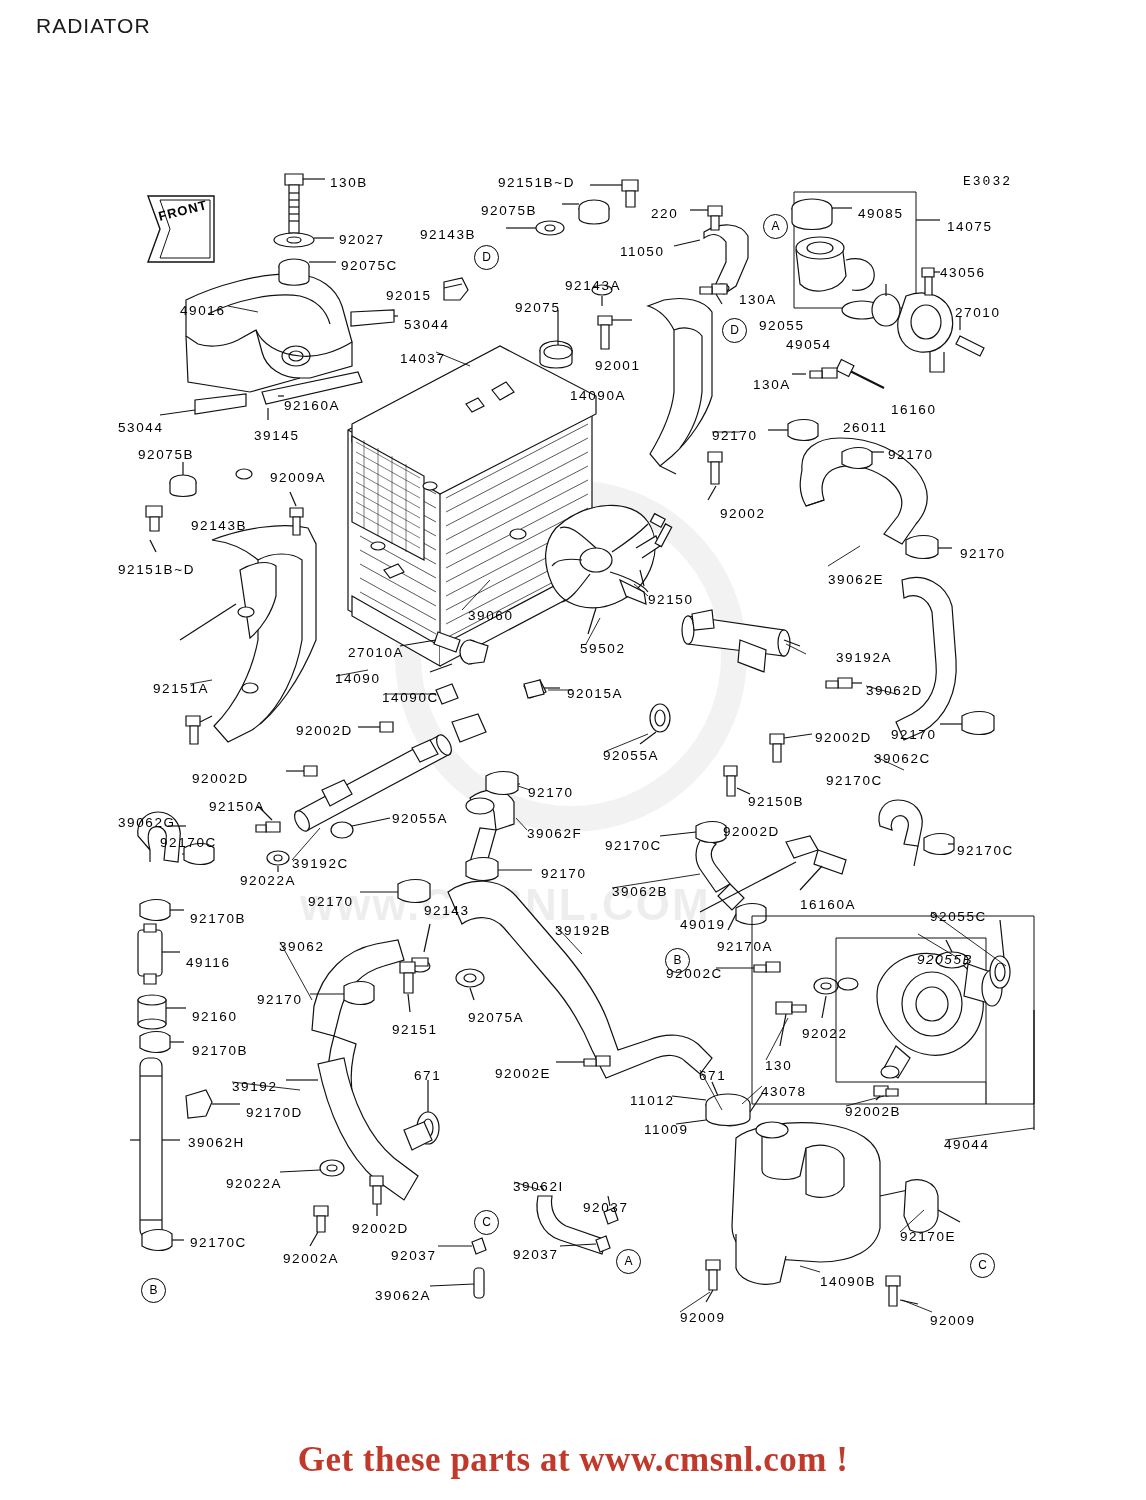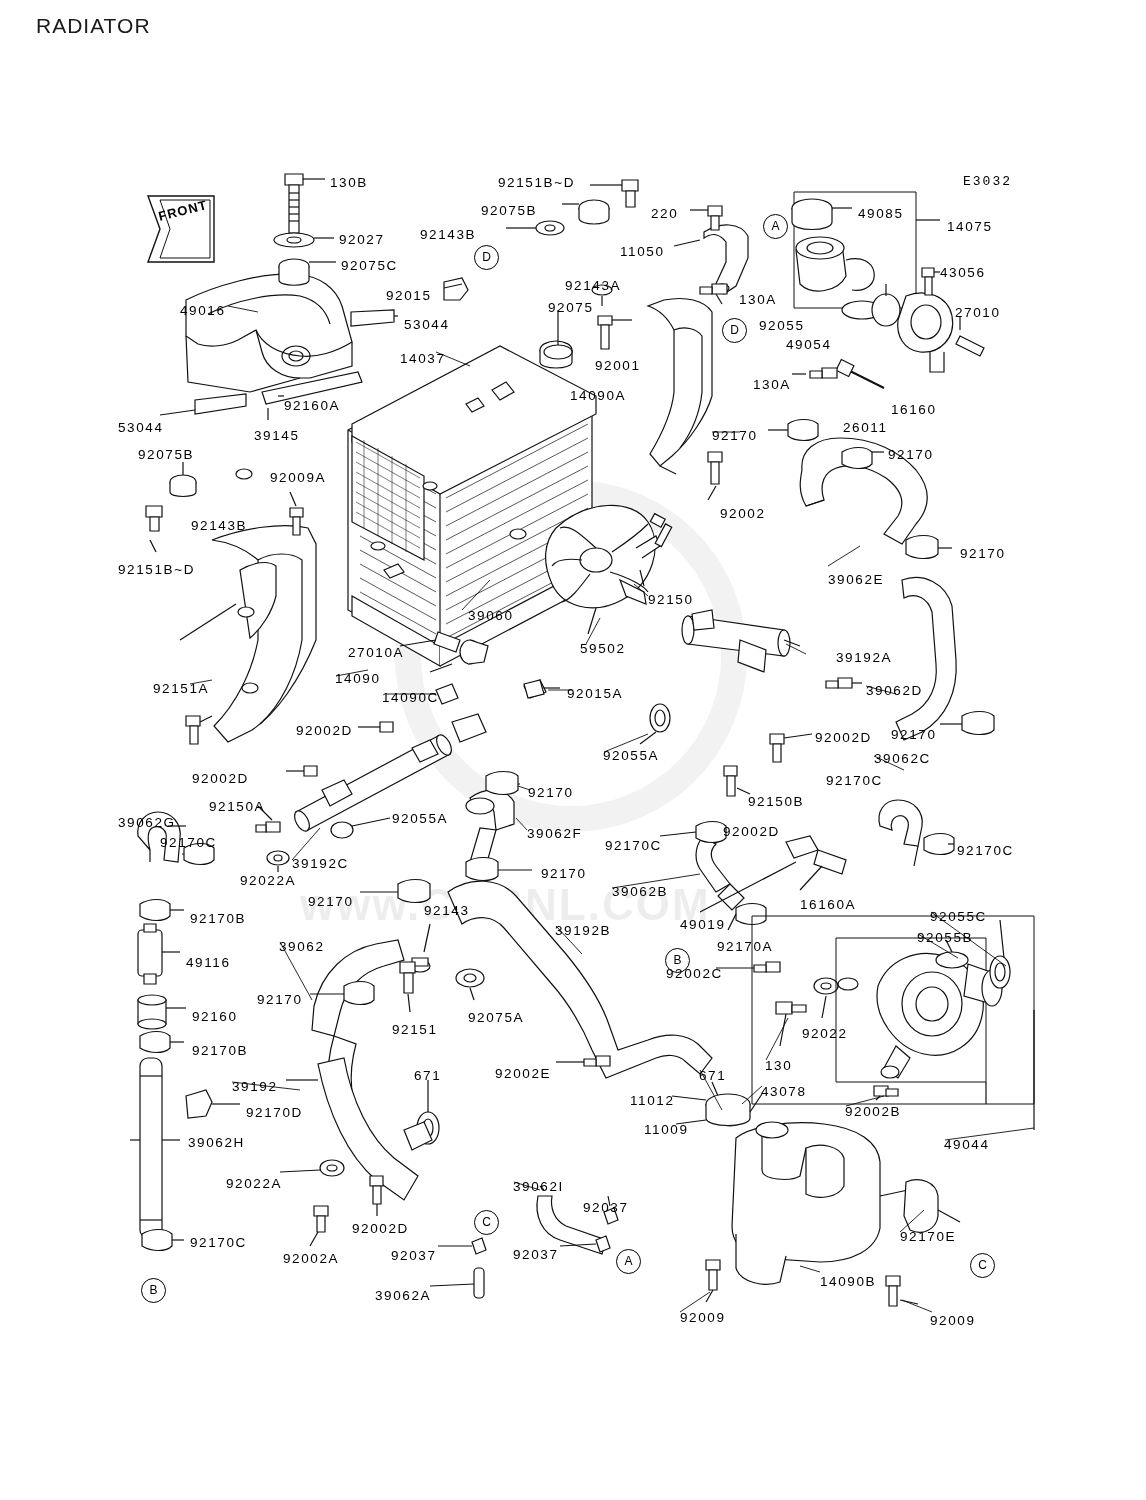--- a/index.html
+++ b/index.html
@@ -773,36 +773,37 @@
       <line x1="762" y1="1086" x2="742" y2="1104"></line>
       <line x1="766" y1="1060" x2="788" y2="1018"></line>
       <line x1="700" y1="1070" x2="722" y2="1110"></line>
       <line x1="820" y1="1272" x2="800" y2="1266"></line>
       <line x1="900" y1="1232" x2="924" y2="1210"></line>
       <line x1="932" y1="1312" x2="902" y2="1300"></line>
       <line x1="680" y1="1312" x2="710" y2="1292"></line>
     </g>
   </svg>
 
+  <div id="footer-cta">Get these parts at www.cmsnl.com !</div>
 <div class="callout" style="left: 330px; top: 175px;">130B</div>
     <div class="callout" style="left: 498px; top: 175px;">92151B~D</div>
     <div class="callout" style="left: 651px; top: 206px;">220</div>
     <div class="callout" style="left: 858px; top: 206px;">49085</div>
     <div class="callout" style="left: 947px; top: 219px;">14075</div>
     <div class="callout" style="left: 481px; top: 203px;">92075B</div>
     <div class="callout" style="left: 339px; top: 232px;">92027</div>
     <div class="callout" style="left: 420px; top: 227px;">92143B</div>
     <div class="callout" style="left: 620px; top: 244px;">11050</div>
     <div class="callout" style="left: 341px; top: 258px;">92075C</div>
     <div class="callout" style="left: 940px; top: 265px;">43056</div>
     <div class="callout" style="left: 386px; top: 288px;">92015</div>
     <div class="callout" style="left: 565px; top: 278px;">92143A</div>
     <div class="callout" style="left: 955px; top: 305px;">27010</div>
     <div class="callout" style="left: 180px; top: 303px;">49016</div>
-    <div class="callout" style="left: 548px; top: 300px;">92075</div>
+    <div class="callout" style="left: 515px; top: 300px;">92075</div>
     <div class="callout" style="left: 739px; top: 292px;">130A</div>
     <div class="callout" style="left: 759px; top: 318px;">92055</div>
     <div class="callout" style="left: 404px; top: 317px;">53044</div>
     <div class="callout" style="left: 786px; top: 337px;">49054</div>
     <div class="callout" style="left: 400px; top: 351px;">14037</div>
     <div class="callout" style="left: 595px; top: 358px;">92001</div>
     <div class="callout" style="left: 753px; top: 377px;">130A</div>
     <div class="callout" style="left: 891px; top: 402px;">16160</div>
     <div class="callout" style="left: 284px; top: 398px;">92160A</div>
     <div class="callout" style="left: 570px; top: 388px;">14090A</div>
@@ -849,21 +850,21 @@
     <div class="callout" style="left: 541px; top: 866px;">92170</div>
     <div class="callout" style="left: 240px; top: 873px;">92022A</div>
     <div class="callout" style="left: 612px; top: 884px;">39062B</div>
     <div class="callout" style="left: 308px; top: 894px;">92170</div>
     <div class="callout" style="left: 190px; top: 911px;">92170B</div>
     <div class="callout" style="left: 424px; top: 903px;">92143</div>
     <div class="callout" style="left: 555px; top: 923px;">39192B</div>
     <div class="callout" style="left: 800px; top: 897px;">16160A</div>
     <div class="callout" style="left: 930px; top: 909px;">92055C</div>
     <div class="callout" style="left: 680px; top: 917px;">49019</div>
-    <div class="callout" style="left: 917px; top: 930px;">92055B</div>
+    <div class="callout" style="left: 917px; top: 952px; font-style: italic;">92055B</div>
     <div class="callout" style="left: 279px; top: 939px;">39062</div>
     <div class="callout" style="left: 717px; top: 939px;">92170A</div>
     <div class="callout" style="left: 186px; top: 955px;">49116</div>
     <div class="callout" style="left: 666px; top: 966px;">92002C</div>
     <div class="callout" style="left: 257px; top: 992px;">92170</div>
     <div class="callout" style="left: 192px; top: 1009px;">92160</div>
     <div class="callout" style="left: 802px; top: 1026px;">92022</div>
     <div class="callout" style="left: 392px; top: 1022px;">92151</div>
     <div class="callout" style="left: 468px; top: 1010px;">92075A</div>
     <div class="callout" style="left: 192px; top: 1043px;">92170B</div>

